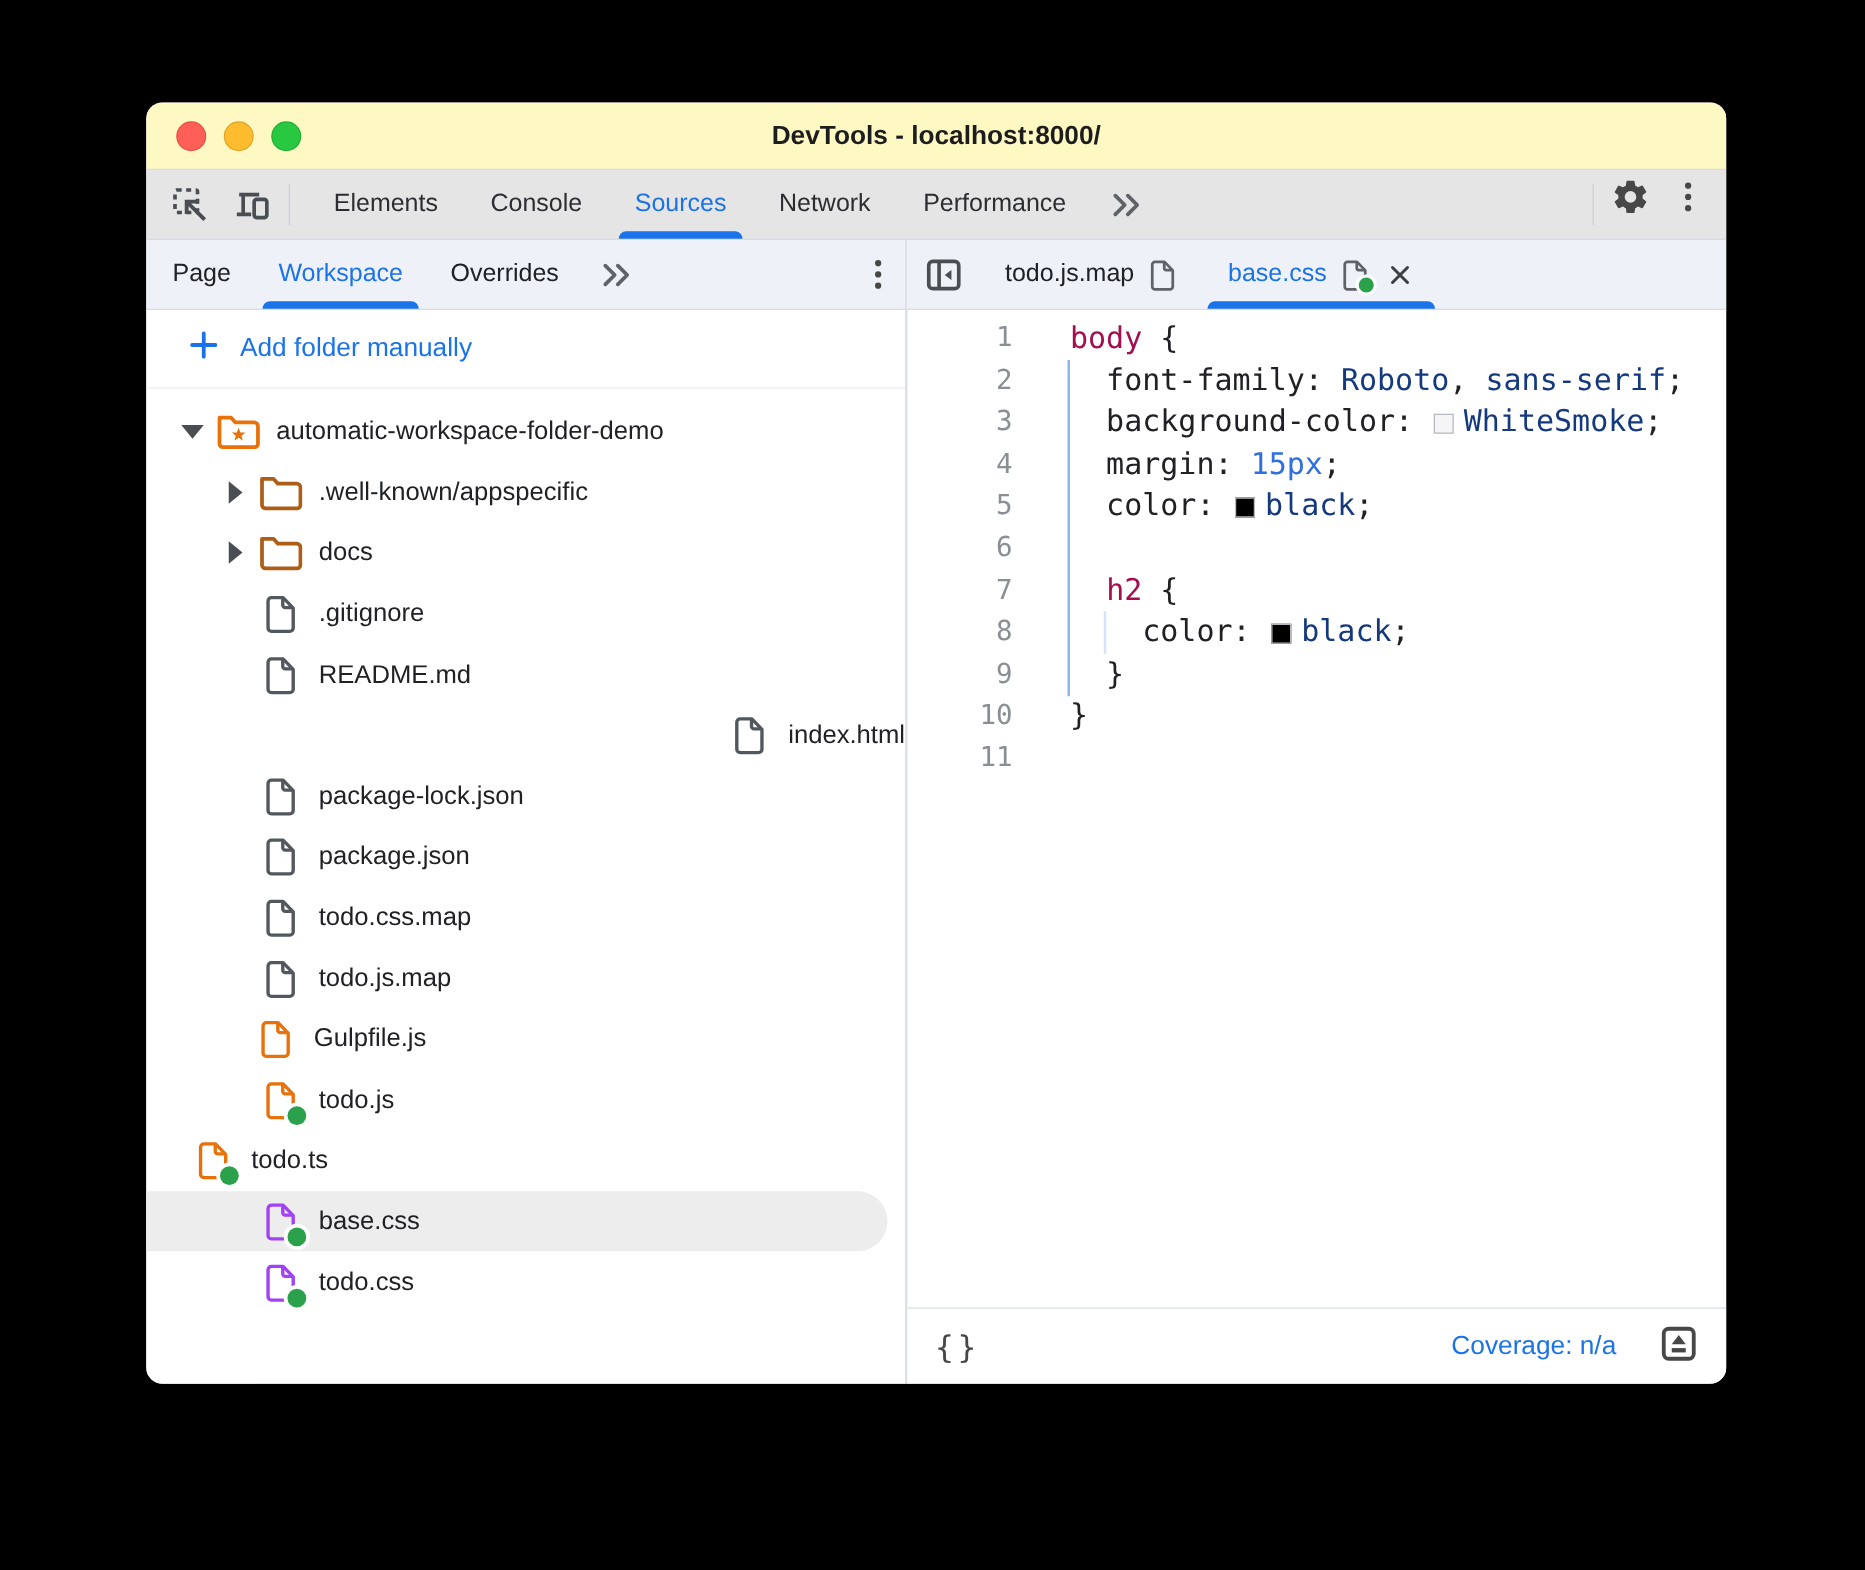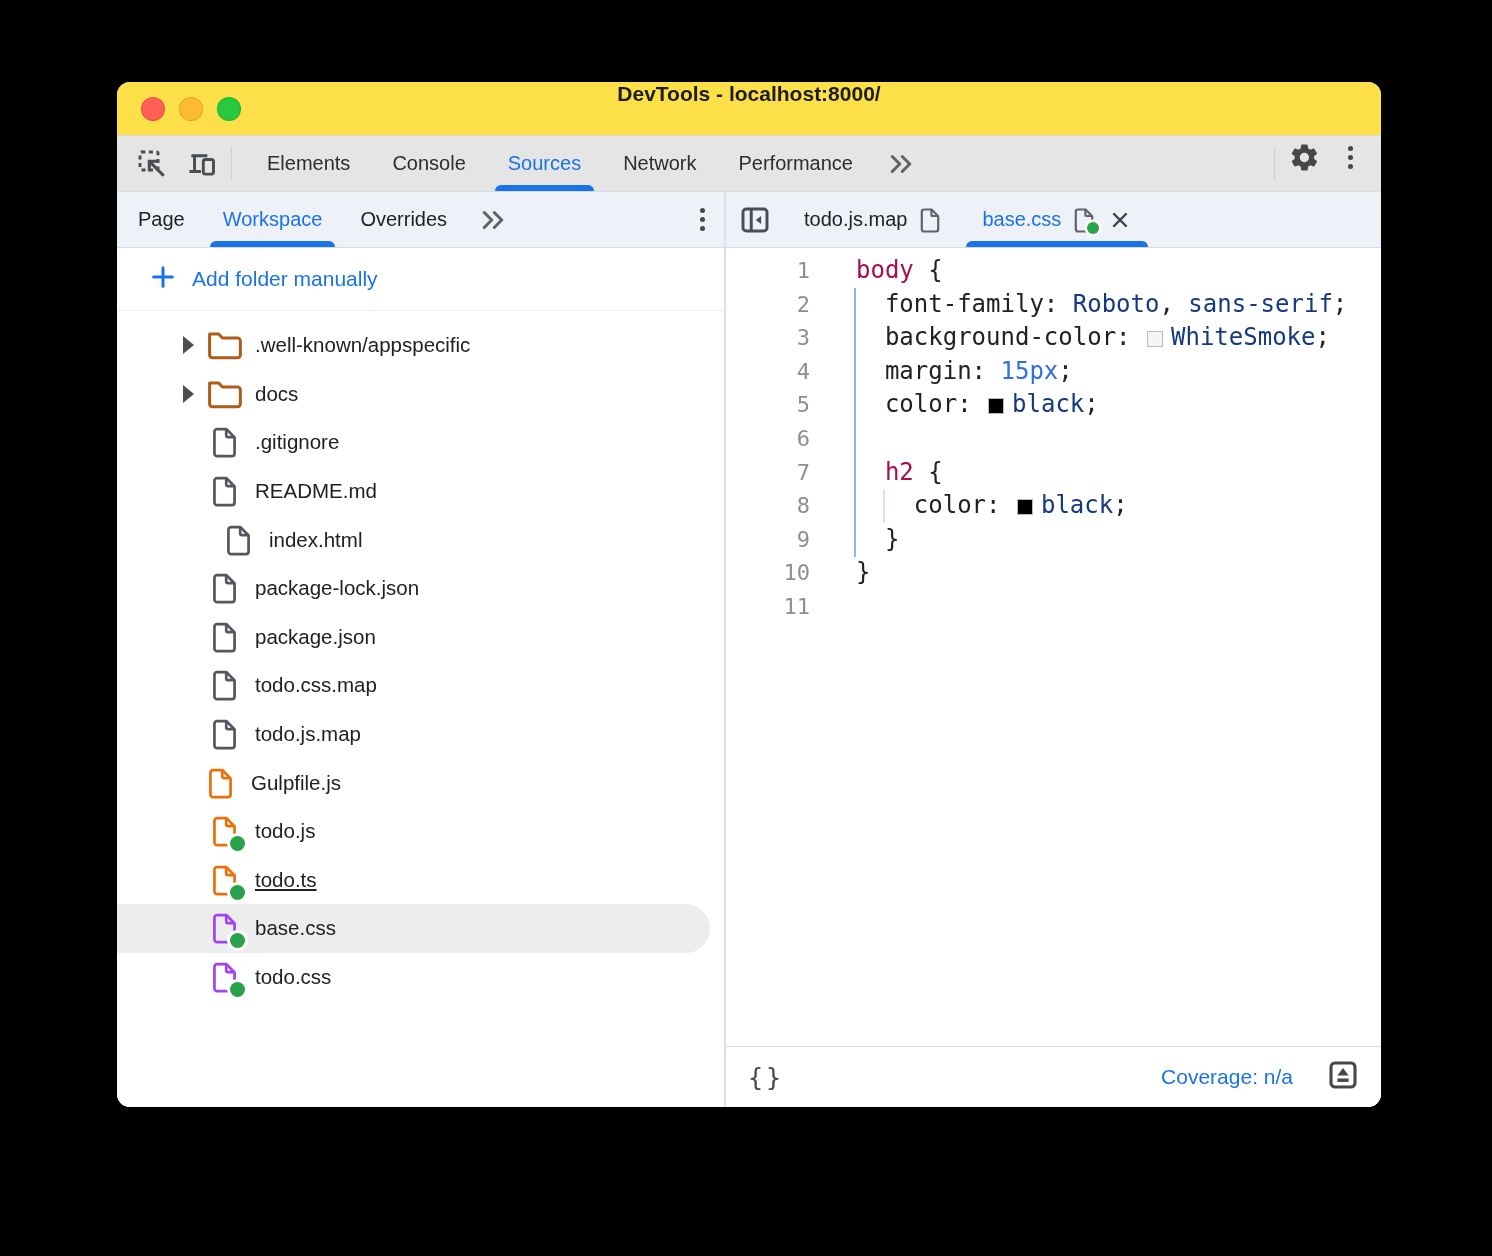--- a/index.html
+++ b/index.html
@@ -4,22 +4,22 @@
 <style>
   html,body{margin:0;padding:0;}
   body{width:1492px;height:1256px;background:#000;position:relative;overflow:hidden;
        font-family:"Liberation Sans","DejaVu Sans",sans-serif;-webkit-font-smoothing:antialiased;}
 
   .window{position:absolute;left:117px;top:82px;width:1264px;height:1025px;background:#fff;
           border-radius:13px;overflow:hidden;display:flex;flex-direction:column;
           box-shadow:0 25px 80px rgba(0,0,0,.6);}
 
   
-  .titlebar{height:53px;flex:none;background:#fde047;border-bottom:1px solid #dcdcdc;
-            position:relative;display:flex;align-items:flex-start;}
+  .titlebar{height:53px;flex:none;background:#fef9c3;border-bottom:1px solid #dcdcdc;
+            position:relative;display:flex;align-items:center;}
   .traffic{position:absolute;left:24px;top:0;height:100%;display:flex;align-items:center;gap:14px;}
   .tl{width:24px;height:24px;border-radius:50%;}
   .tl.red{background:#ff5f57;box-shadow:inset 0 0 0 1px rgba(0,0,0,.12);}
   .tl.yellow{background:#febc2e;box-shadow:inset 0 0 0 1px rgba(0,0,0,.12);}
   .tl.green{background:#28c840;box-shadow:inset 0 0 0 1px rgba(0,0,0,.12);}
   .title{flex:1;text-align:center;font-size:21px;font-weight:700;color:#1d1d1f;}
 
   
   .toolbar{height:55px;flex:none;background:#e5e5e5;border-bottom:1px solid #d7dbe6;
            display:flex;align-items:stretch;}
@@ -180,20 +180,32 @@
           </span>
       </div>
       <div class="side-content">
         <div class="add-folder">
           <span id="ic-plus"><svg width="28" height="28" viewBox="0 0 24 24" fill="none">
                 <path d="M12 4 V20 M4 12 H20" stroke="#1a73e8" stroke-width="2.6" stroke-linecap="round"></path>
               </svg></span>
           <span>Add folder manually</span>
         </div>
         <div class="tree" id="tree">
+            <div class="tree-row" style="padding-left: 20px;">
+              <span class="arrow-slot">
+                <span class="tri-down"></span>
+              </span>
+              <span class="t-icon">
+                <svg width="36" height="32" viewBox="0 0 24 21" fill="none">
+                  <path d="M2.4 3.2 h6.1 l2.4 2.6 h10.1 c1 0 1.9 .85 1.9 1.9 v9.4 c0 1.05 -.85 1.9 -1.9 1.9 H4.3 c-1.05 0 -1.9 -.85 -1.9 -1.9 Z" stroke="#e8710a" stroke-width="2" stroke-linejoin="round"></path>
+                  <polygon points="12.6,8.6 13.54,11.11 16.21,11.23 14.12,12.89 14.83,15.47 12.6,14.0 10.37,15.47 11.08,12.89 8.99,11.23 11.66,11.11" fill="#e8710a"></polygon>
+                </svg>
+              </span>
+              <span class="t-label">automatic-workspace-folder-demo</span>
+            </div>
             <div class="tree-row" style="padding-left: 54px;">
               <span class="arrow-slot">
                 <span class="tri-right"></span>
               </span>
               <span class="t-icon">
                 <svg width="36" height="32" viewBox="0 0 24 21" fill="none">
                   <path d="M2.4 3.2 h6.1 l2.4 2.6 h10.1 c1 0 1.9 .85 1.9 1.9 v9.4 c0 1.05 -.85 1.9 -1.9 1.9 H4.3 c-1.05 0 -1.9 -.85 -1.9 -1.9 Z" stroke="#ad5d17" stroke-width="2" stroke-linejoin="round"></path>
                 </svg>
               </span>
               <span class="t-label">.well-known/appspecific</span>
@@ -222,21 +234,21 @@
             <div class="tree-row" style="padding-left: 54px;">
               <span class="arrow-slot"></span>
               <span class="t-icon">
                 <svg width="27" height="32" viewBox="0 0 22 26" fill="none">
                   <path d="M5 2.5 h7.6 l6.6 6.8 v13 a2.2 2.2 0 0 1 -2.2 2.2 H5 a2.2 2.2 0 0 1 -2.2 -2.2 V4.7 A2.2 2.2 0 0 1 5 2.5 Z" stroke="#53575e" stroke-width="2.2" stroke-linejoin="round"></path>
                   <path d="M12.4 2.8 v4.6 a1.6 1.6 0 0 0 1.6 1.6 h4.9" stroke="#53575e" stroke-width="2.2"></path>
                 </svg>
               </span>
               <span class="t-label">README.md</span>
             </div>
-            <div class="tree-row" style="padding-left: 68px;">
+            <div class="tree-row" style="padding-left: 68px; justify-content: flex-end;">
               <span class="arrow-slot"></span>
               <span class="t-icon">
                 <svg width="27" height="32" viewBox="0 0 22 26" fill="none">
                   <path d="M5 2.5 h7.6 l6.6 6.8 v13 a2.2 2.2 0 0 1 -2.2 2.2 H5 a2.2 2.2 0 0 1 -2.2 -2.2 V4.7 A2.2 2.2 0 0 1 5 2.5 Z" stroke="#53575e" stroke-width="2.2" stroke-linejoin="round"></path>
                   <path d="M12.4 2.8 v4.6 a1.6 1.6 0 0 0 1.6 1.6 h4.9" stroke="#53575e" stroke-width="2.2"></path>
                 </svg>
               </span>
               <span class="t-label">index.html</span>
             </div>
             <div class="tree-row" style="padding-left: 54px;">
@@ -293,21 +305,21 @@
               <span class="arrow-slot"></span>
               <span class="t-icon">
                 <svg width="27" height="32" viewBox="0 0 22 26" fill="none">
                   <path d="M5 2.5 h7.6 l6.6 6.8 v13 a2.2 2.2 0 0 1 -2.2 2.2 H5 a2.2 2.2 0 0 1 -2.2 -2.2 V4.7 A2.2 2.2 0 0 1 5 2.5 Z" stroke="#e8710a" stroke-width="2.2" stroke-linejoin="round"></path>
                   <path d="M12.4 2.8 v4.6 a1.6 1.6 0 0 0 1.6 1.6 h4.9" stroke="#e8710a" stroke-width="2.2"></path>
                 </svg>
                 <span class="dot"></span>
               </span>
               <span class="t-label">todo.js</span>
             </div>
-            <div class="tree-row" style="padding-left: 54px; text-decoration: underline;">
+            <div class="tree-row" style="">
               <span class="arrow-slot"></span>
               <span class="t-icon">
                 <svg width="27" height="32" viewBox="0 0 22 26" fill="none">
                   <path d="M5 2.5 h7.6 l6.6 6.8 v13 a2.2 2.2 0 0 1 -2.2 2.2 H5 a2.2 2.2 0 0 1 -2.2 -2.2 V4.7 A2.2 2.2 0 0 1 5 2.5 Z" stroke="#e8710a" stroke-width="2.2" stroke-linejoin="round"></path>
                   <path d="M12.4 2.8 v4.6 a1.6 1.6 0 0 0 1.6 1.6 h4.9" stroke="#e8710a" stroke-width="2.2"></path>
                 </svg>
                 <span class="dot"></span>
               </span>
               <span class="t-label">todo.ts</span>
             </div>

